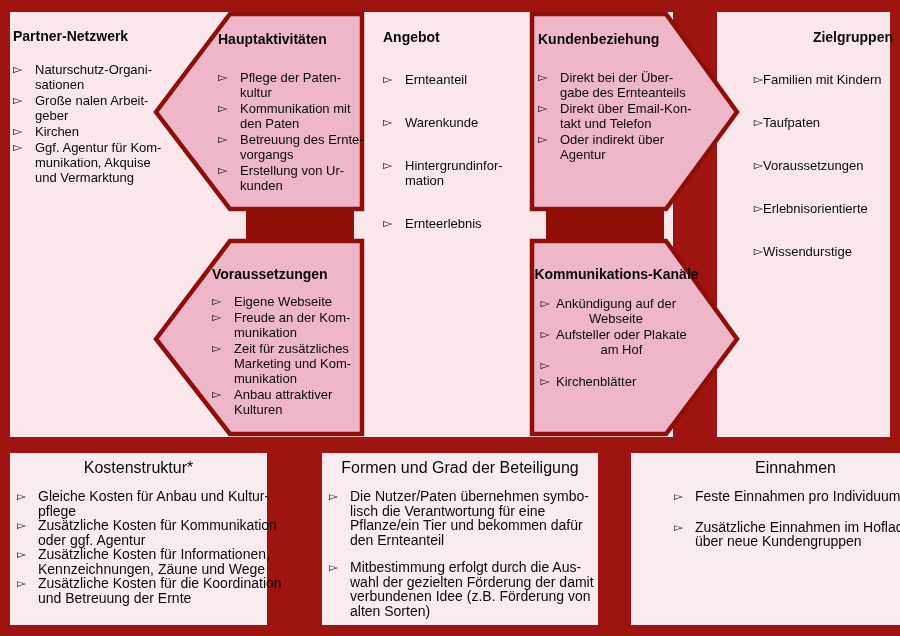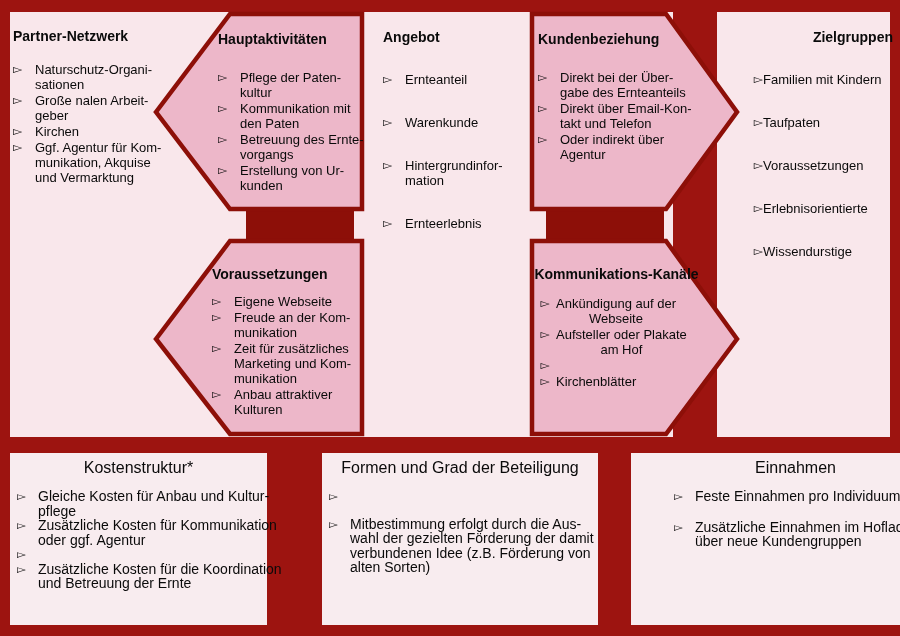--- a/index.html
+++ b/index.html
@@ -229,34 +229,40 @@
           <span class="txt">Gleiche Kosten für Anbau und Kultur-
 pflege</span>
         </li>
       <li>
           <span class="blt">▻</span>
           <span class="txt">Zusätzliche Kosten für Kommunikation
 oder ggf. Agentur</span>
         </li>
       <li>
           <span class="blt">▻</span>
+          <span class="txt">Zusätzliche Kosten für Informationen,
+Kennzeichnungen, Zäune und Wege</span>
         </li>
       <li>
           <span class="blt">▻</span>
           <span class="txt">Zusätzliche Kosten für die Koordination
 und Betreuung der Ernte</span>
         </li>
     </ul>
   </div>
 
   <div class="bpanel" id="blockFormen" style="left:322px;width:276px;">
     <div class="btitle">Formen und Grad der Beteiligung</div>
     <ul class="list">
       <li>
           <span class="blt">▻</span>
+          <span class="txt">Die Nutzer/Paten übernehmen symbo-
+lisch die Verantwortung für eine
+Pflanze/ein Tier und bekommen dafür
+den Ernteanteil</span>
         </li>
       <li>
           <span class="blt">▻</span>
           <span class="txt">Mitbestimmung erfolgt durch die Aus-
 wahl der gezielten Förderung der damit
 verbundenen Idee (z.B. Förderung von
 alten Sorten)</span>
         </li>
     </ul>
   </div>

